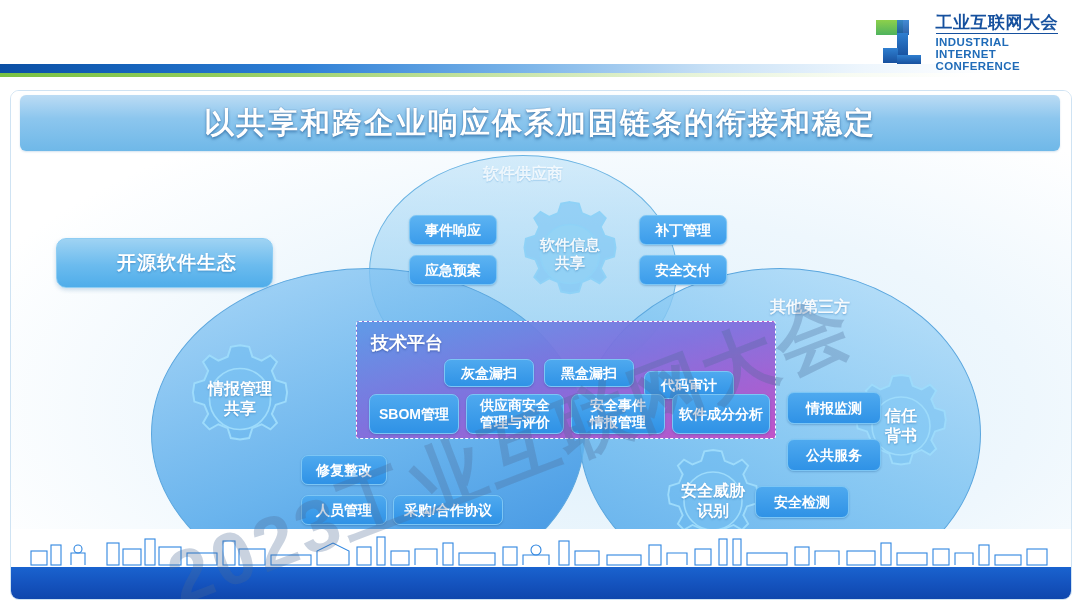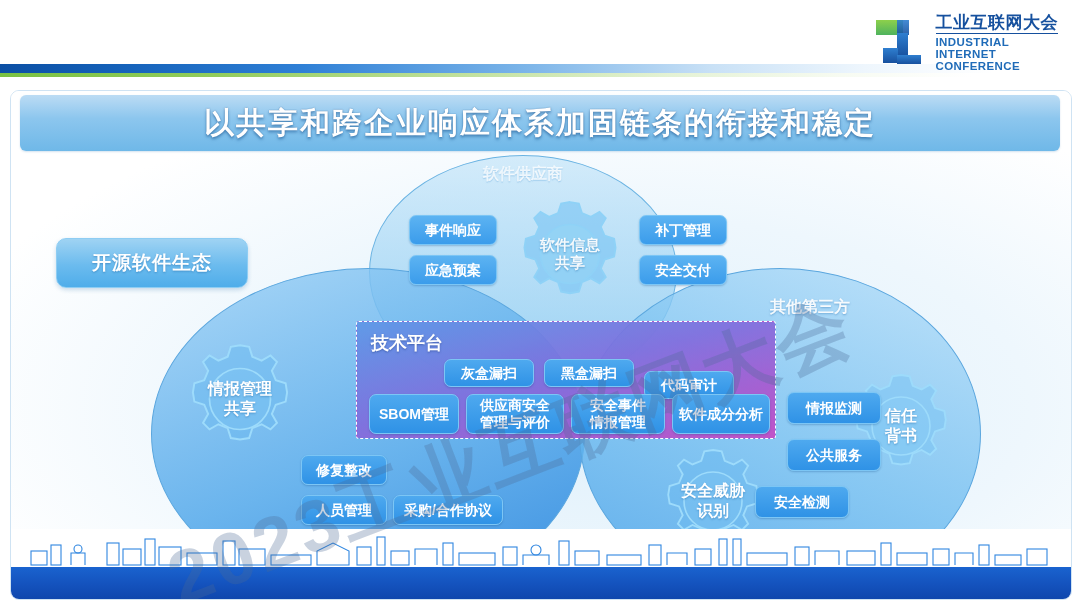--- a/index.html
+++ b/index.html
@@ -112,20 +112,21 @@
     position:absolute;left:14px;top:9px;color:#fff;font-size:18px;font-weight:700;
     text-shadow:0 1px 2px rgba(30,60,130,.5);white-space:nowrap;
   }
 
   
   .os-pill{
     position:absolute;left:45px;top:85px;width:190px;height:48px;border-radius:10px;
     background:linear-gradient(180deg,#9fd3f3 0%,#6bbbee 55%,#4fadea 100%);
     border:1.4px solid #8ecdf3;display:flex;align-items:center;justify-content:center;
     box-shadow:0 2px 4px rgba(30,100,160,.22);
+    padding-left:25px;
   }
   .os-pill span{color:#fff;font-size:19px;font-weight:700;letter-spacing:1px;
     text-shadow:0 1px 2px rgba(25,95,160,.45);}
 
   
   .skyline{position:absolute;left:0;bottom:0;width:1060px;height:70px;overflow:hidden;}
   .sky-water{
     position:absolute;left:0;bottom:0;width:1060px;height:32px;
     background:linear-gradient(180deg,#1a63cf 0%,#1452bd 55%,#0f47ad 100%);
   }

